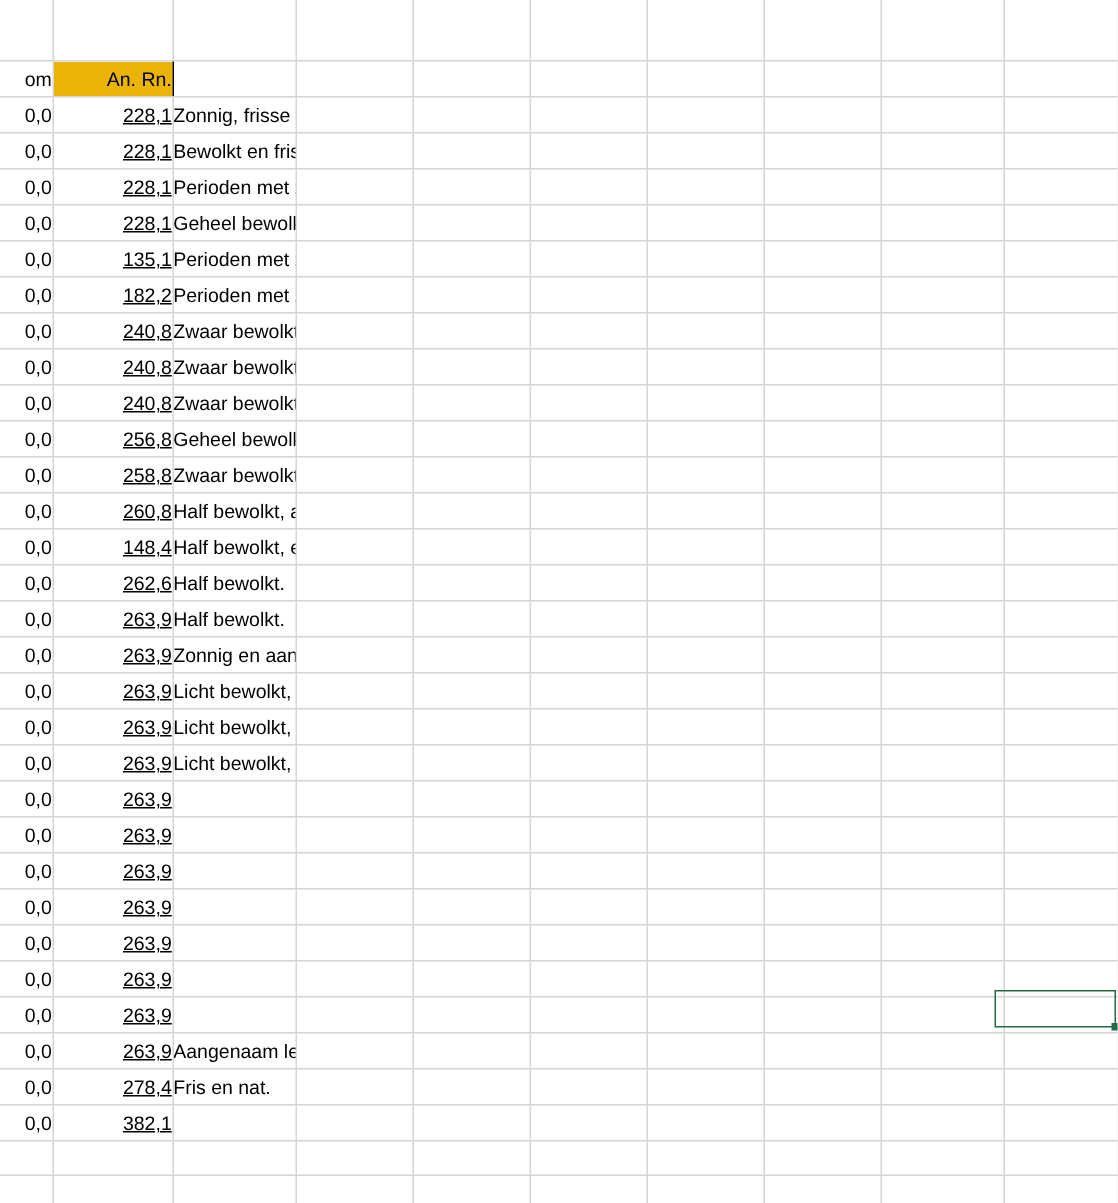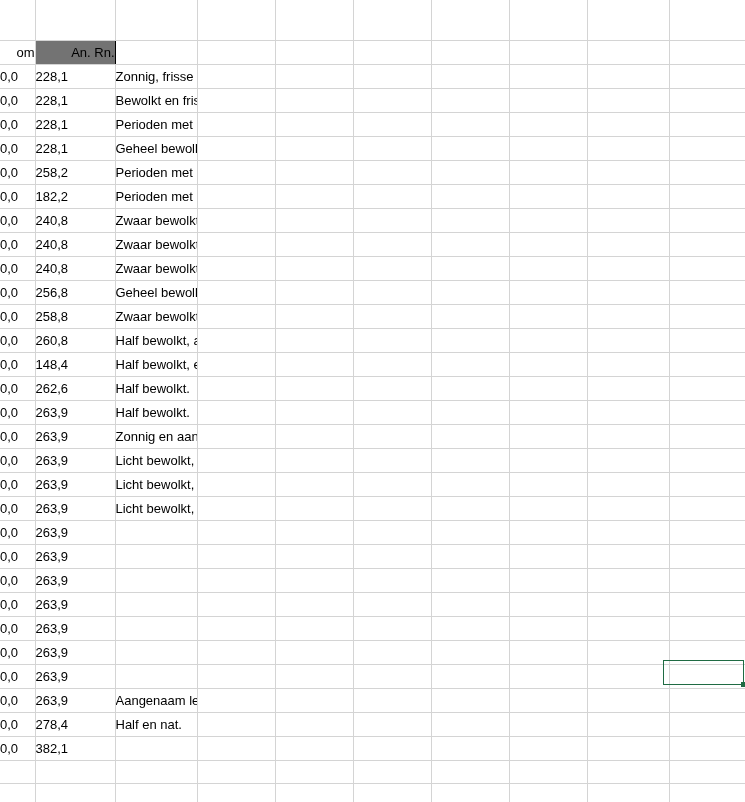--- a/index.html
+++ b/index.html
@@ -44,35 +44,37 @@
   .c2 { width: 82px; }
   .c3 { width: 78px; }
   .c4 { width: 78px; }
   .c5 { width: 78px; }
   .c6 { width: 78px; }
   .c7 { width: 78px; }
   .c8 { width: 82px; }
   .c9 { width: 76px; }
 
   td.numcell {
-    text-align: left;
+    text-align: right;
     padding-right: 3px;
   }
   td.headercell {
     text-align: right;
     padding-right: 3px;
     border-bottom: 1px solid #000000;
   }
   td.headercell.an {
-    background: #737373;
+    background: #eab308;
   }
   td.anrn {
     background: #7fd4f5;
+    text-align: right;
     padding-right: 3px;
     border-right: 1px solid #000000;
+    text-decoration: underline;
   }
   td.blank-left {
     background: #ffffff;
   }
   td.desc {
     text-align: left;
     padding-left: 4px;
     border-right: none;
     overflow: visible;
   }
@@ -192,21 +194,21 @@
           <td></td>
           <td></td>
           <td></td>
           <td></td>
           <td></td>
           <td></td>
           <td></td>
         </tr>
         <tr>
           <td class="numcell">0,0</td>
-          <td class="anrn">258,2</td>
+          <td class="anrn">135,1</td>
           <td class="desc"><span class="desc-wrap">Perioden met zon, afgewisseld met sneeuwbuien. In de buien slechts 0°C en wit!</span></td>
           <td></td>
           <td></td>
           <td></td>
           <td></td>
           <td></td>
           <td></td>
           <td></td>
         </tr>
         <tr>
@@ -469,21 +471,21 @@
           <td></td>
           <td></td>
           <td></td>
           <td></td>
           <td></td>
           <td></td>
         </tr>
         <tr>
           <td class="numcell">0,0</td>
           <td class="anrn">278,4</td>
-          <td class="desc"><span class="desc-wrap">Half en nat.</span></td>
+          <td class="desc"><span class="desc-wrap">Fris en nat.</span></td>
           <td></td>
           <td></td>
           <td></td>
           <td></td>
           <td></td>
           <td></td>
           <td></td>
         </tr>
         <tr>
           <td class="numcell">0,0</td>

